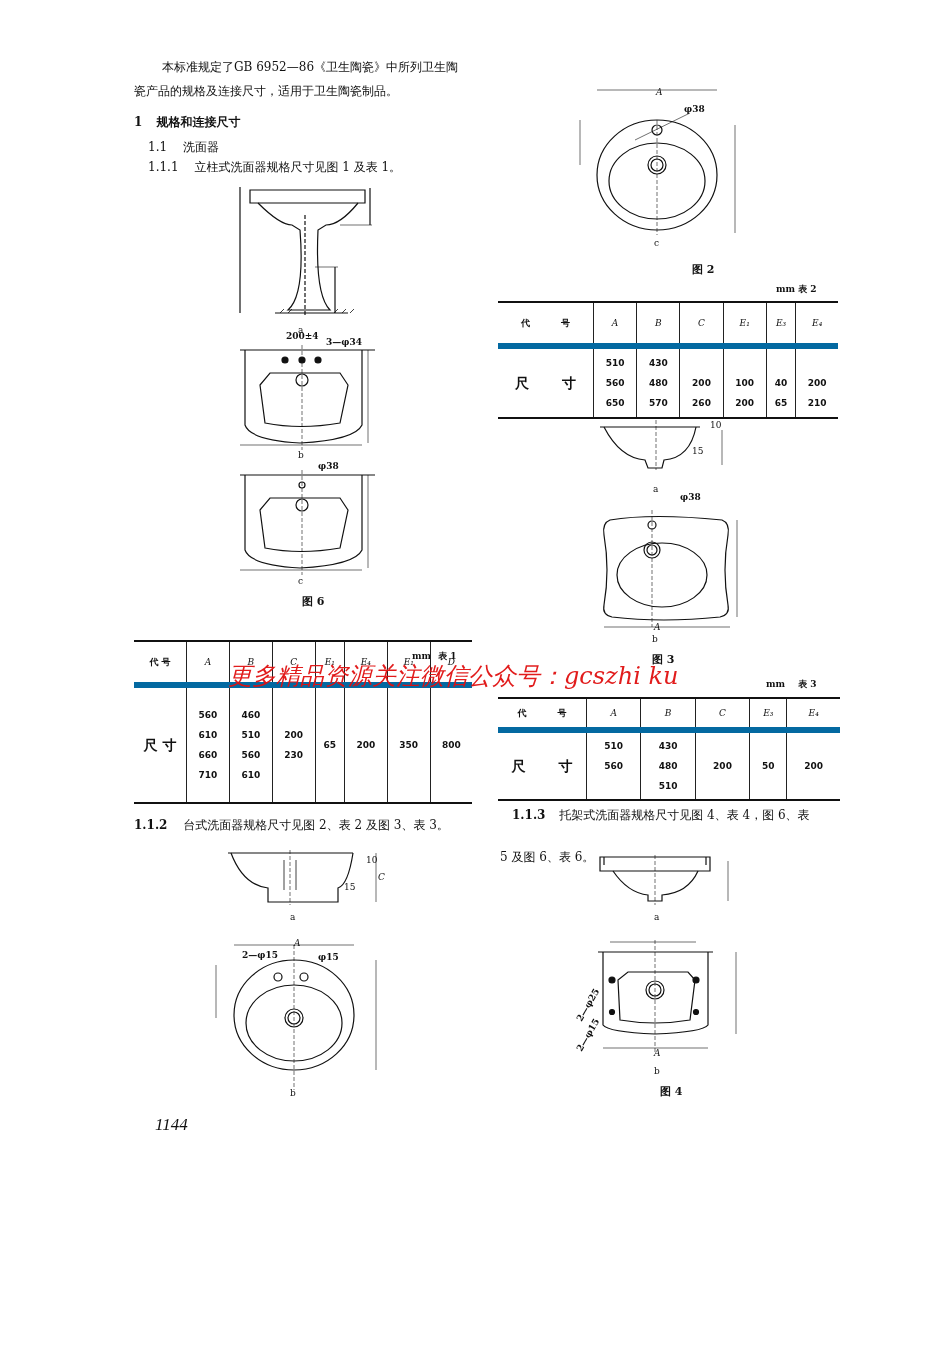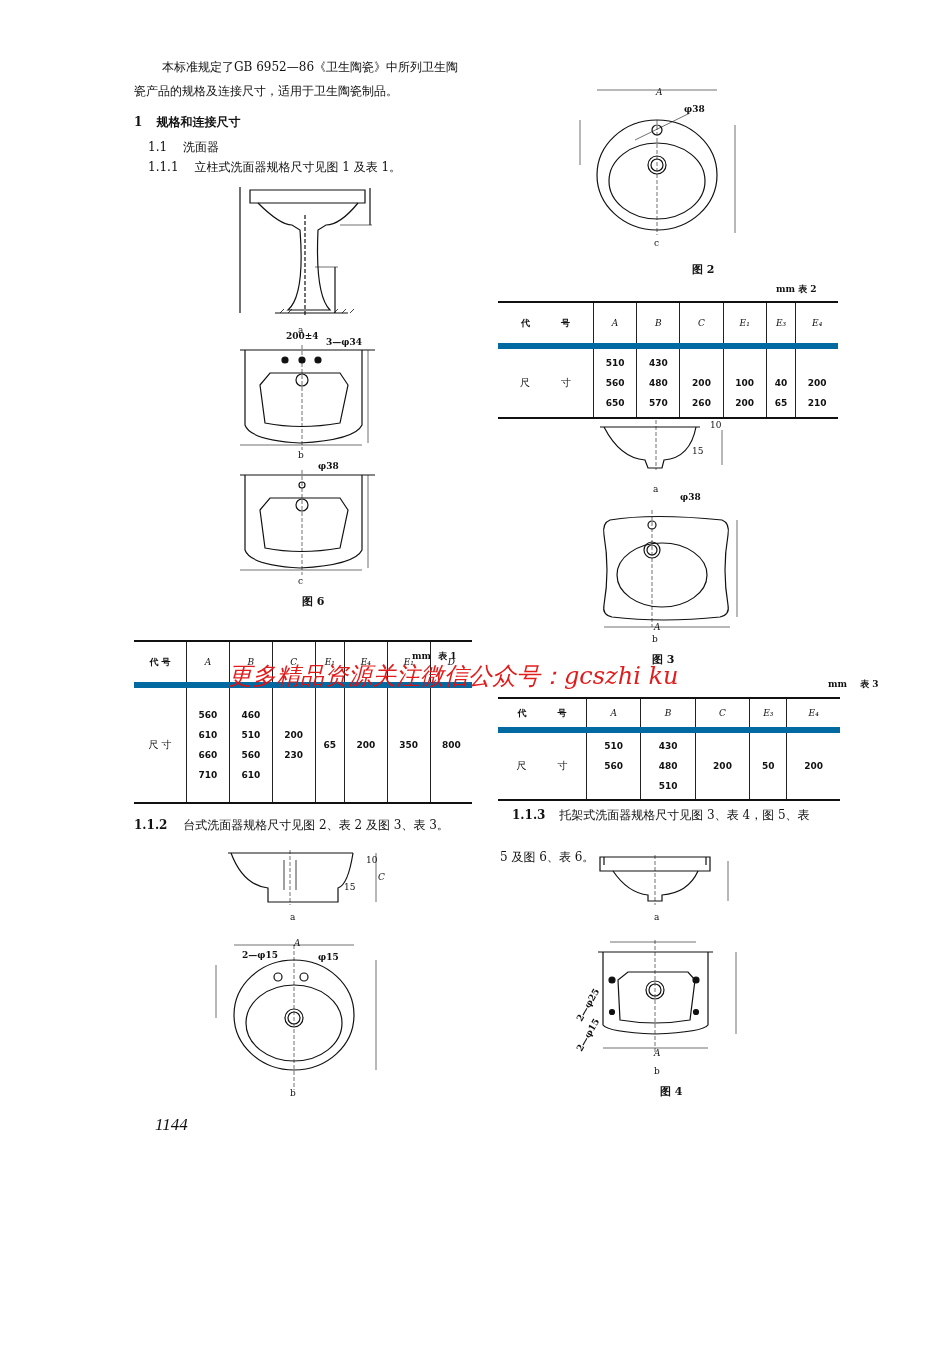--- a/index.html
+++ b/index.html
@@ -8,21 +8,21 @@
   .txt { font-size:12px; line-height:18px; white-space:nowrap; }
   .bold { font-weight:bold; }
   .small { font-size:9px; }
   .cap { font-size:11px; font-weight:bold; }
   table.spec { border-collapse:collapse; font-size:9px; font-family:"DejaVu Sans", sans-serif; }
   table.spec td, table.spec th { border-left:1px solid #222; text-align:center; padding:0; }
   table.spec tr > *:first-child { border-left:none; }
   table.spec thead th { font-style:italic; font-weight:normal; font-family:"DejaVu Serif", serif; height:40px; border-bottom:6px solid #0369a1; }
   table.spec thead th.code { font-style:normal; font-weight:bold; font-family:"DejaVu Sans", sans-serif; }
   table.spec tbody td { vertical-align:middle; line-height:20px; font-weight:bold; }
-  table.spec tbody td.code { font-weight:normal; font-size:10px; }
+  table.spec tbody td.code { font-weight:bold; font-size:14px; }
   .tbl-top { border-top:2px solid #111; }
   .tbl-bot { border-bottom:2px solid #111; }
   .watermark { color:#e01010; font-size:24px; font-family:"DejaVu Serif", serif; white-space:nowrap; opacity:0.95; }
   .pageno { font-style:italic; font-size:17px; font-family:"Liberation Serif", serif; }
   svg { position:absolute; overflow:visible; }
   svg * { vector-effect:non-scaling-stroke; }
 </style>
 </head>
 <body>
 
@@ -262,21 +262,21 @@
   <line x1="50" y1="-5" x2="50" y2="112" stroke-dasharray="4 2" stroke-width="0.6"></line>
   <line x1="135" y1="5" x2="135" y2="102" stroke-width="0.6"></line>
   <line x1="2" y1="112" x2="128" y2="112" stroke-width="0.6"></line>
 </svg>
 <div class="abs small" style="left:654px; top:622px; font-style:italic;">A</div>
 <div class="abs small" style="left:652px; top:634px;">b</div>
 <div class="abs cap" style="left:652px; top:652px;">图 3</div>
 
 <div class="abs watermark" style="left:228px; top:660px;font-style:italic;">更多精品资源关注微信公众号：gcszhi ku</div>
 
-<div class="abs small bold" style="left:828px; top:678px;">
+<div class="abs small bold" style="left:766px; top:678px;">
   <span>mm</span>
   <span style="margin-left:10px;">表 3</span>
 </div>
 <table class="spec abs tbl-top tbl-bot" style="left:498px; top:697px; width:342px;">
   <thead>
     <tr>
       <th class="code" style="width:88px; height:28px; border-left:none;">
         <span>代</span>
         <span style="margin-left:28px;">号</span>
       </th>
@@ -305,21 +305,21 @@
       </td>
       <td>200</td>
       <td>50</td>
       <td>200</td>
     </tr>
   </tbody>
 </table>
 
 <div class="abs txt" style="left:512px; top:806px;">
   <span class="bold">1.1.3</span>
-  <span style="margin-left:10px;">托架式洗面器规格尺寸见图 3、表 4，图 5、表</span>
+  <span style="margin-left:10px;">托架式洗面器规格尺寸见图 4、表 4，图 6、表</span>
 </div>
 <div class="abs txt" style="left:500px; top:848px;">5 及图 6、表 6。</div>
 
 <svg style="left:598px; top:855px;" width="140" height="50" viewBox="0 0 140 50" fill="none" stroke="#111" stroke-width="1.2">
   <rect x="2" y="2" width="110" height="14"></rect>
   <line x1="6" y1="2" x2="6" y2="10"></line>
     <line x1="108" y1="2" x2="108" y2="10"></line>
   <path d="M15 16 Q30 38 50 40 V46 H64 V40 Q90 38 100 16"></path>
   <line x1="57" y1="0" x2="57" y2="50" stroke-dasharray="4 2" stroke-width="0.6"></line>
   <line x1="130" y1="6" x2="130" y2="46" stroke-width="0.6"></line>

